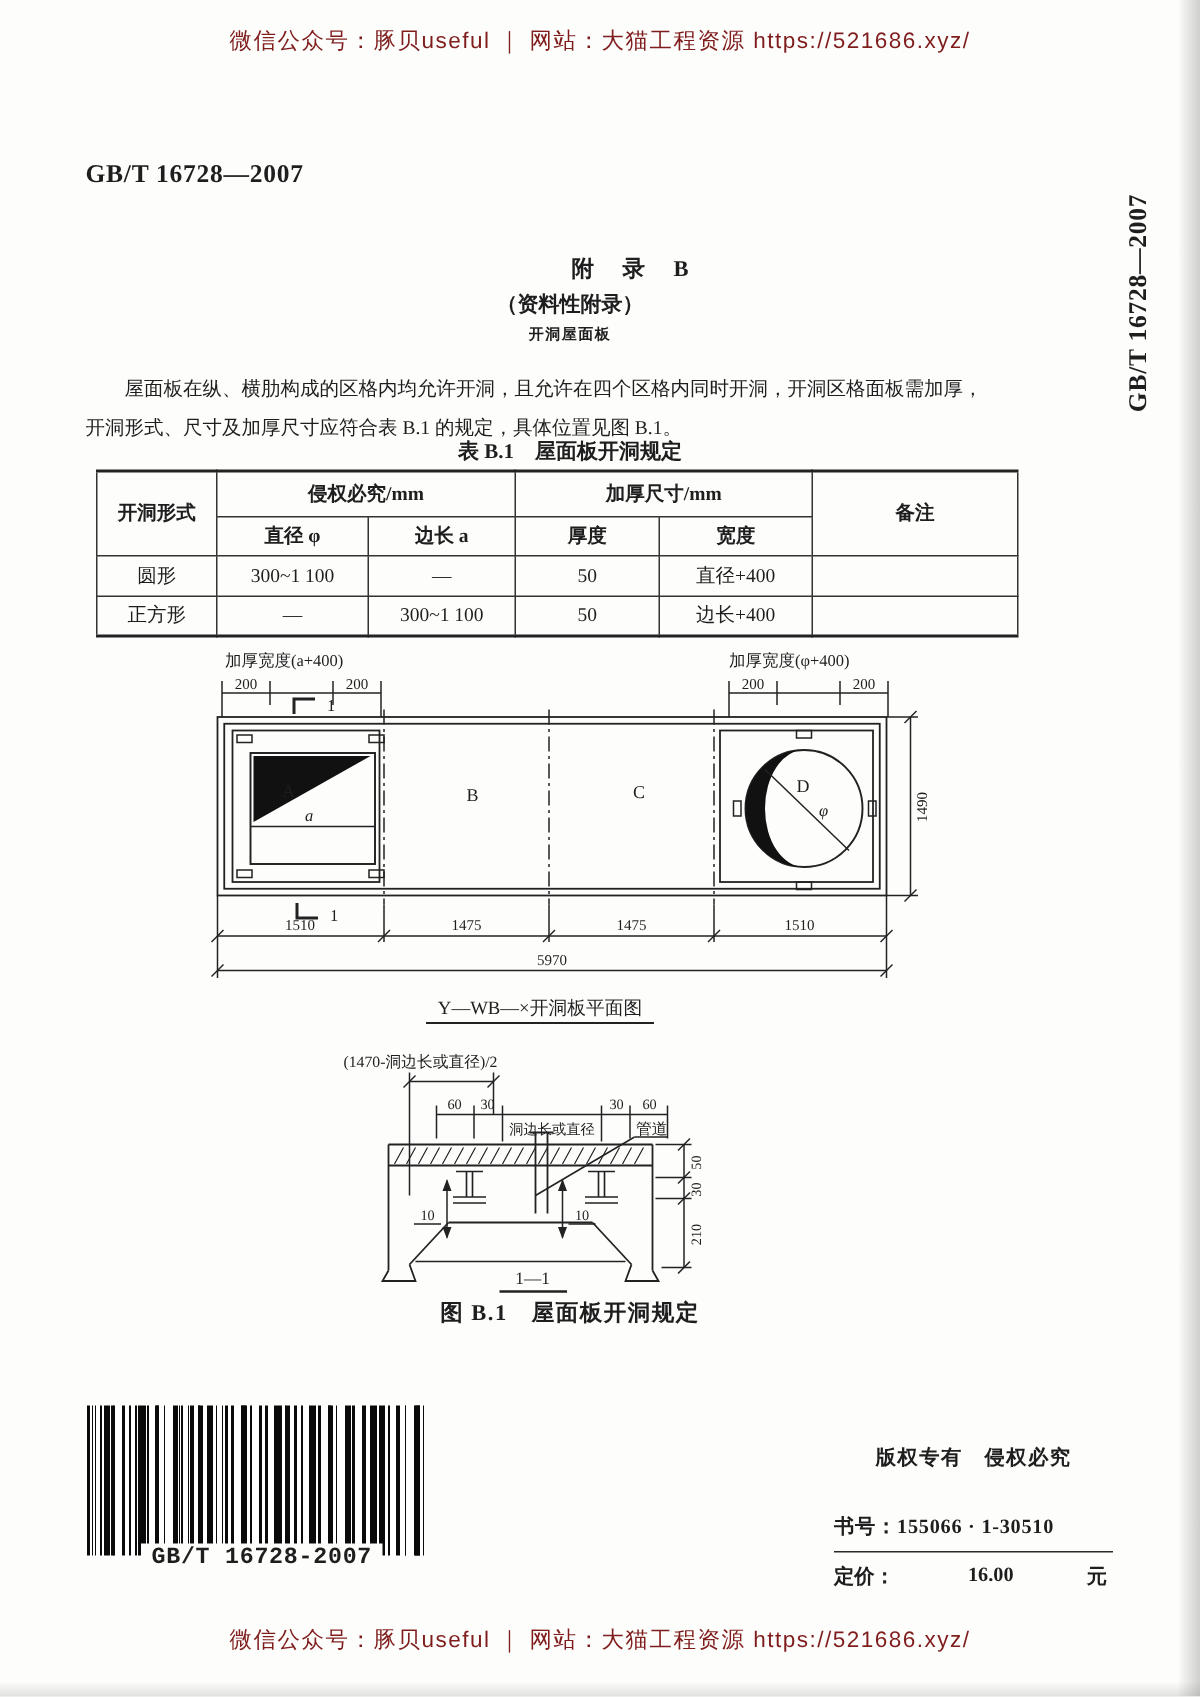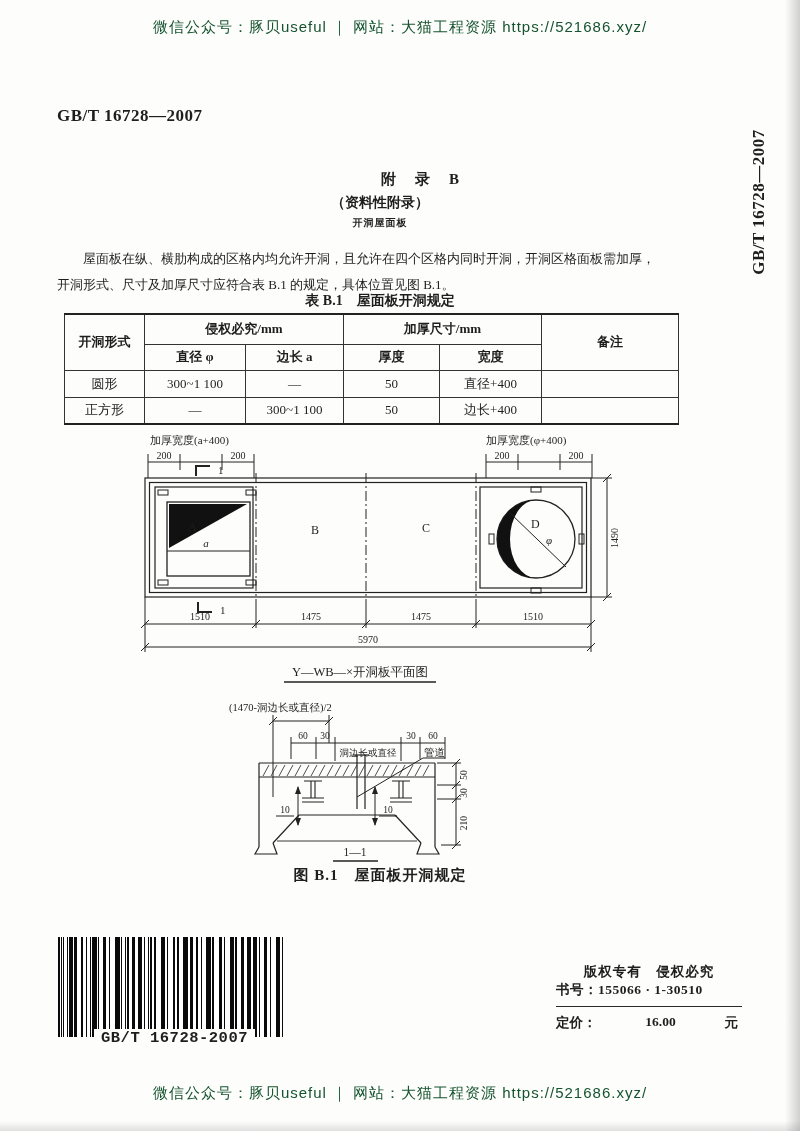--- a/index.html
+++ b/index.html
@@ -8,21 +8,21 @@
     position:relative; width:800px; height:1131px; margin:0 auto;
     background:#fdfdfc; overflow:hidden;
     font-family:"Liberation Serif","DejaVu Serif",serif;
     color:#1e1e1e;
   }
   .scan-edge-right { position:absolute; top:0; right:0; width:15px; height:100%;
     background:linear-gradient(to right, rgba(120,120,120,0) 0%, rgba(120,120,120,0.35) 100%); }
   .scan-edge-bottom { position:absolute; bottom:0; left:0; width:100%; height:10px;
     background:linear-gradient(to bottom, rgba(120,120,120,0) 0%, rgba(120,120,120,0.22) 100%); }
   .watermark { position:absolute; left:0; width:100%; text-align:center;
-    color:#14532d; font-size:15px; letter-spacing:1px;
+    color:#7f1d1d; font-size:15px; letter-spacing:1px;
     font-family:"Liberation Sans","DejaVu Sans",sans-serif; }
   .wm-top { top:18px; }
   .wm-bottom { top:1084px; }
   .doc-number { position:absolute; left:57px; top:106px; font-size:17px; font-weight:bold; letter-spacing:0.5px; }
   .side-number { position:absolute; left:684px; top:192px; width:150px; text-align:center;
     transform:rotate(-90deg); font-size:17px; font-weight:bold; letter-spacing:0.5px; }
   .centered { position:absolute; left:0; width:760px; text-align:center; }
   .appendix-title   { top:170px; font-size:15px; font-weight:bold; letter-spacing:2px;margin-left:41px; }
   .appendix-subtitle{ top:194px; font-size:14px; font-weight:bold; }
   .appendix-section { top:216px; font-size:10px; font-weight:bold; letter-spacing:1px; }
@@ -45,21 +45,21 @@
   .barcode { position:absolute; left:58px; top:937px; width:225px; height:100px; background-color:#fff;
     background-image:
       repeating-linear-gradient(90deg,#0a0a0a 0 2px,transparent 2px 5px,#0a0a0a 5px 6px,transparent 6px 11px,#0a0a0a 11px 15px,transparent 15px 17px,#0a0a0a 17px 18px,transparent 18px 23px),
       repeating-linear-gradient(90deg,transparent 0 3px,#0a0a0a 3px 4px,transparent 4px 9px,#0a0a0a 9px 10px,transparent 10px 16px,#0a0a0a 16px 19px,transparent 19px 29px);
   }
   .barcode-label { position:absolute; left:36px; bottom:-10px; background:#fdfdfc; padding:0 7px;
     font-family:"Liberation Mono","DejaVu Sans Mono",monospace; font-size:15.5px; font-weight:bold;
     letter-spacing:0.5px; white-space:nowrap; }
   .price-block { position:absolute; left:556px; top:963px; width:186px; font-size:13.5px; font-weight:bold; }
   .copyright-row { text-align:center; letter-spacing:1px; }
-  .bookno-row { margin-top:0; padding-bottom:7px; border-bottom:1.5px solid #2a2a2a; letter-spacing:0.5px; }
+  .bookno-row { margin-top:28px; padding-bottom:7px; border-bottom:1.5px solid #2a2a2a; letter-spacing:0.5px; }
   .price-row { margin-top:7px; display:flex; justify-content:space-between; padding-right:4px; }
 </style>
 </head>
 <body>
 
 <div class="page">
 
   <div class="watermark wm-top">微信公众号：豚贝useful ｜ 网站：大猫工程资源 https://521686.xyz/</div>
 
   <div class="doc-number">GB/T 16728—2007</div>

